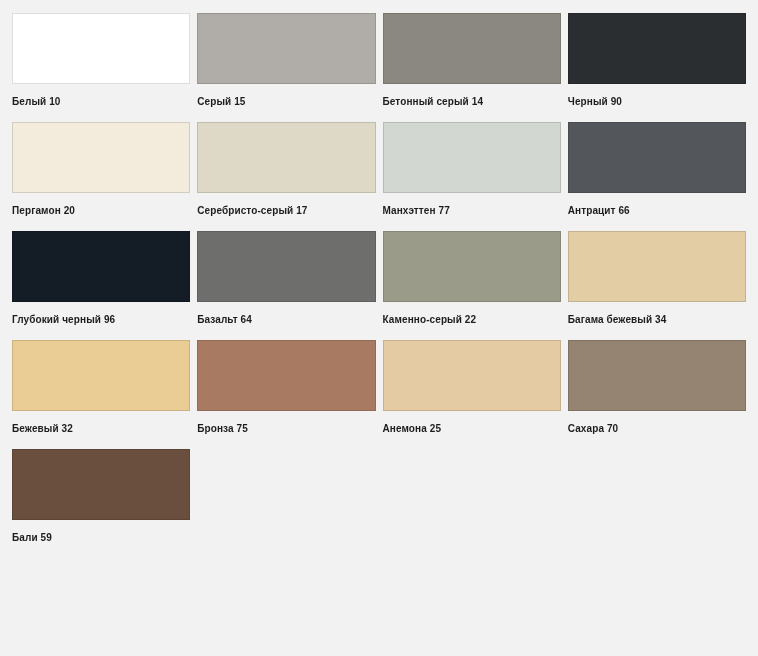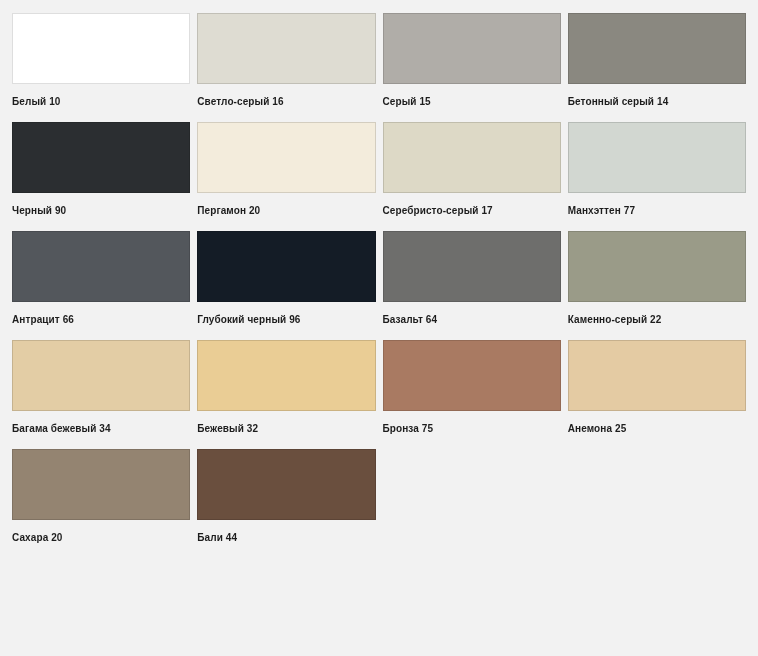--- a/index.html
+++ b/index.html
@@ -60,24 +60,20 @@
 <body>
 
 <div class="palette-page">
 
   <div class="swatch-grid">
       <div class="swatch-cell">
         <div class="swatch-chip" style="background-color: rgb(255, 255, 255);"></div>
         <div class="swatch-label">Белый 10</div>
       </div>
       <div class="swatch-cell">
-        <div class="swatch-chip" style="background-color: rgb(222, 220, 210);"></div>
-        <div class="swatch-label">Светло-серый 16</div>
-      </div>
-      <div class="swatch-cell">
         <div class="swatch-chip" style="background-color: rgb(176, 173, 168);"></div>
         <div class="swatch-label">Серый 15</div>
       </div>
       <div class="swatch-cell">
         <div class="swatch-chip" style="background-color: rgb(138, 136, 128);"></div>
         <div class="swatch-label">Бетонный серый 14</div>
       </div>
       <div class="swatch-cell">
         <div class="swatch-chip" style="background-color: rgb(43, 46, 49);"></div>
         <div class="swatch-label">Черный 90</div>
@@ -121,21 +117,21 @@
       <div class="swatch-cell">
         <div class="swatch-chip" style="background-color: rgb(169, 122, 98);"></div>
         <div class="swatch-label">Бронза 75</div>
       </div>
       <div class="swatch-cell">
         <div class="swatch-chip" style="background-color: rgb(228, 203, 163);"></div>
         <div class="swatch-label">Анемона 25</div>
       </div>
       <div class="swatch-cell">
         <div class="swatch-chip" style="background-color: rgb(148, 132, 113);"></div>
-        <div class="swatch-label">Сахара 20</div>
+        <div class="swatch-label">Сахара 70</div>
       </div>
       <div class="swatch-cell">
         <div class="swatch-chip" style="background-color: rgb(106, 79, 62);"></div>
-        <div class="swatch-label">Бали 44</div>
+        <div class="swatch-label">Бали 59</div>
       </div>
     </div>
 
 </div>
 
 </body></html>

